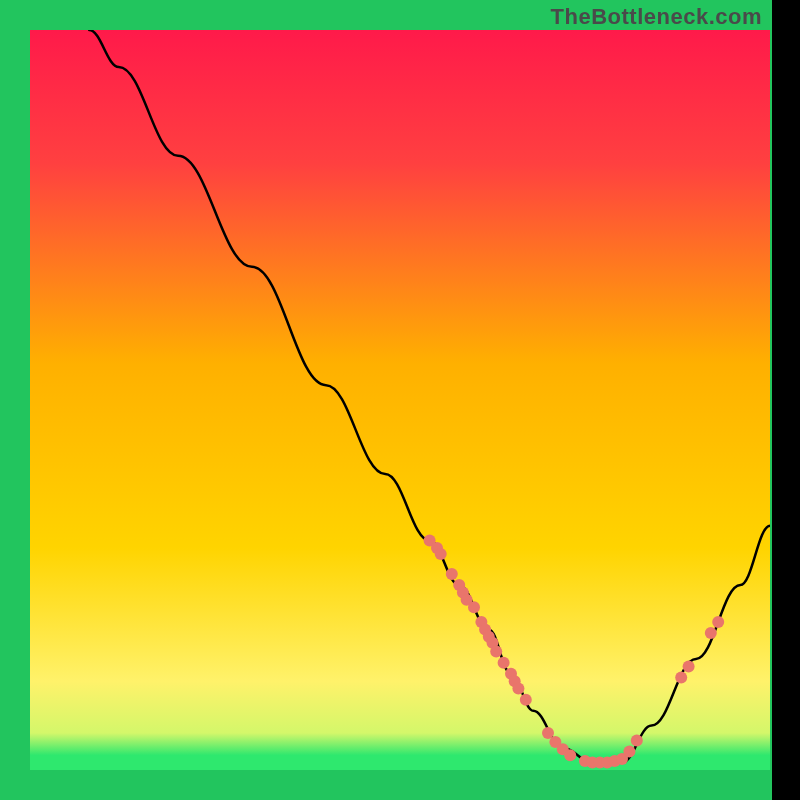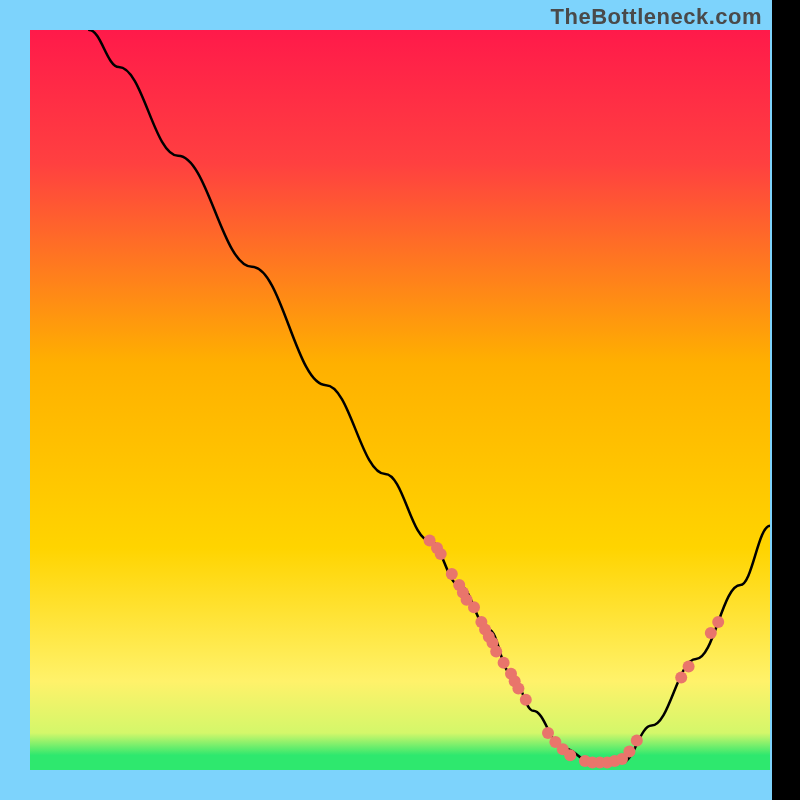--- a/index.html
+++ b/index.html
@@ -8,21 +8,21 @@
     width: 800px;
     height: 800px;
     background: #000;
     font-family: Arial, Helvetica, sans-serif;
     overflow: hidden;
   }
   .frame {
     position: relative;
     width: 772px;
     height: 800px;
-    background: #7dd3fc;
+    background: #22c55e;
   }
   .watermark {
     position: absolute;
     top: 4px;
     right: 10px;
     color: #4a4a4a;
     font-size: 22px;
     font-weight: bold;
     letter-spacing: 0.5px;
     z-index: 20;

